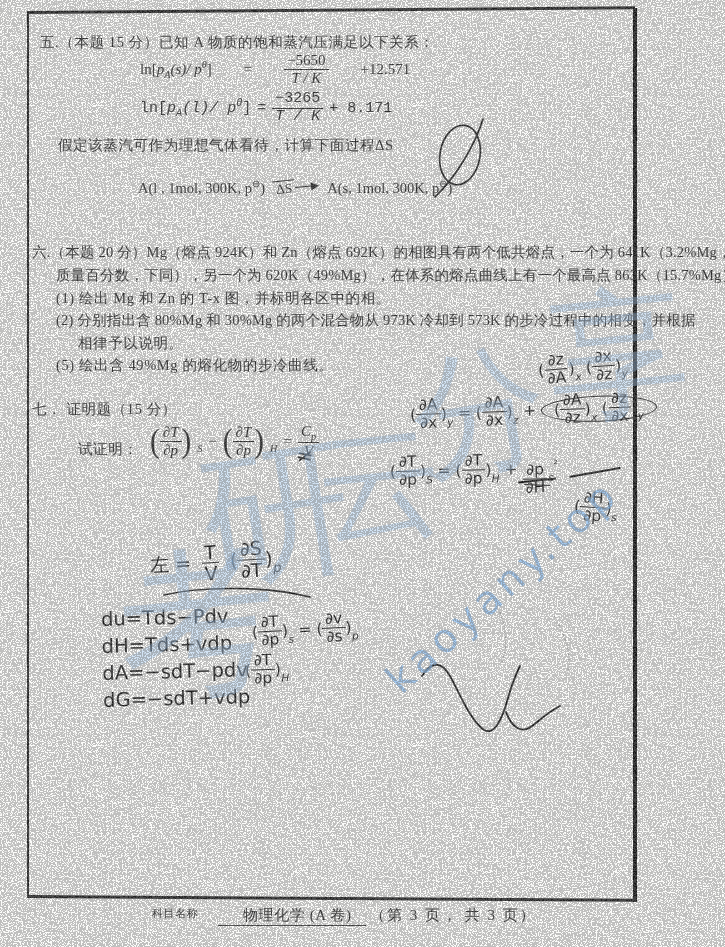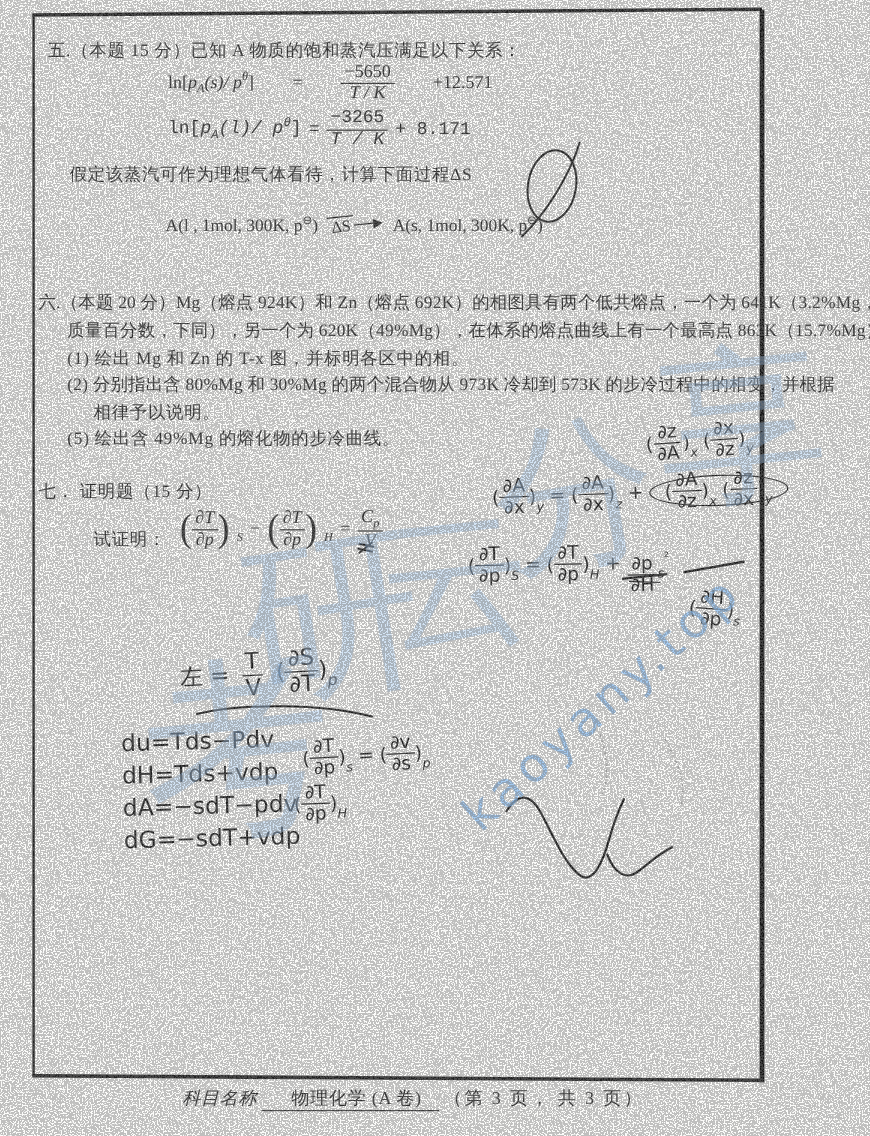--- a/index.html
+++ b/index.html
@@ -274,21 +274,21 @@
     <path d="M146,-24 C156,-6 164,12 160,30" fill="none" stroke="#8a8a8a" stroke-width="1.3" stroke-dasharray="2 3" opacity=".65"></path>
   </svg>
 
   <div class="wm-char" style="left:118px;top:518px;font-size:160px;transform:rotate(-6deg);">考</div>
   <div class="wm-char" style="left:202px;top:415px;font-size:150px;transform:rotate(-9deg);">研</div>
   <div class="wm-char" style="left:318px;top:402px;font-size:125px;transform:rotate(-6deg);">云</div>
   <div class="wm-char" style="left:412px;top:322px;font-size:135px;transform:rotate(-10deg);">分</div>
   <div class="wm-char" style="left:548px;top:262px;font-size:140px;transform:rotate(-6deg);">享</div>
   <div class="wm-site" style="left:392px;top:662px;">kaoyany.top</div>
 
-  <div class="abs print" style="left:152px;top:906px;font-size:15px;font-style:italic;">科目名称</div>
+  <div class="abs print" style="left:152px;top:906px;font-size:11px;">科目名称</div>
   <div class="abs print" style="left:243px;top:906px;font-size:15px;">物理化学 (A 卷)</div>
   <div class="abs" style="left:218px;top:925px;width:148px;height:1.4px;background:#3a3a3a;"></div>
   <div class="abs print" style="left:370px;top:906px;font-size:15px;letter-spacing:2px;">（第 3 页， 共 3 页）</div>
 
   <svg class="noise" width="725" height="947">
     <filter id="n">
         <feTurbulence type="fractalNoise" baseFrequency="0.8" numOctaves="2" seed="11"></feTurbulence>
       <feColorMatrix type="matrix" values="0 0 0 0 0.18  0 0 0 0 0.18  0 0 0 0 0.18  9 9 9 0 -12.2"></feColorMatrix>
     </filter>
     <rect width="725" height="947" filter="url(#n)"></rect>

